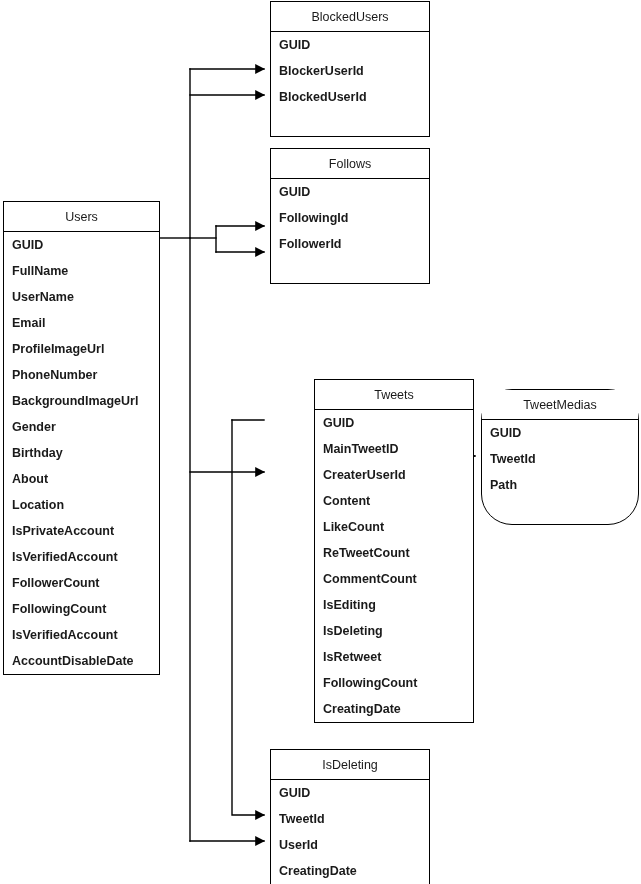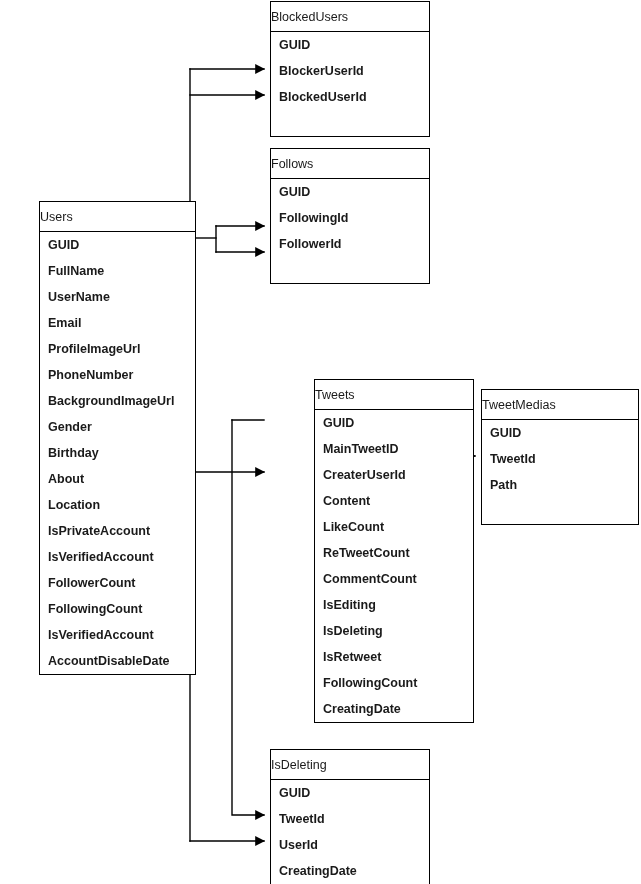--- a/index.html
+++ b/index.html
@@ -15,21 +15,21 @@
   .entity{
     position:absolute;
     background:#ffffff;
     border:1.4px solid #000000;
     box-sizing:border-box;
     z-index:2;
   }
   .entity-title{
     height:30px;
     line-height:30px;
-    text-align:left;
+    text-align:center;
     font-size:12.5px;
     color:#1a1a1a;
     border-bottom:1.4px solid #000000;
     box-sizing:border-box;
     background:#ffffff;
     white-space:nowrap;
     overflow:hidden;
   }
   .fields{
     padding:0;margin:0;list-style:none;font-weight:bold;
@@ -77,21 +77,21 @@
 
       <path d="M 190 841 L 264 841" marker-end="url(#arrow)"></path>
 
       <path d="M 430 420 L 455 420 L 455 456 L 475 456" marker-end="url(#arrow)"></path>
 
       <path d="M 232 420 L 232 815 L 264 815" marker-end="url(#arrow)"></path>
       <path d="M 232 420 L 264 420"></path>
     </g>
   </svg>
 
-  <div class="entity" style="left:3px;top:201px;width:157px;margin-left:36px;">
+  <div class="entity" style="left:3px;top:201px;width:157px;">
     <div class="entity-title">Users</div>
     <ul class="fields">
       <li class="field">GUID</li>
       <li class="field">FullName</li>
       <li class="field">UserName</li>
       <li class="field">Email</li>
       <li class="field">ProfileImageUrl</li>
       <li class="field">PhoneNumber</li>
       <li class="field">BackgroundImageUrl</li>
       <li class="field">Gender</li>
@@ -138,21 +138,21 @@
       <li class="field">ReTweetCount</li>
       <li class="field">CommentCount</li>
       <li class="field">IsEditing</li>
       <li class="field">IsDeleting</li>
       <li class="field">IsRetweet</li>
       <li class="field">FollowingCount</li>
       <li class="field">CreatingDate</li>
     </ul>
   </div>
 
-  <div class="entity" style="left:481px;top:389px;width:158px;">
+  <div class="entity" style="left:481px;top:389px;width:158px;border-radius:31px;">
     <div class="entity-title">TweetMedias</div>
     <ul class="fields">
       <li class="field">GUID</li>
       <li class="field">TweetId</li>
       <li class="field">Path</li>
       <li class="field blank"></li>
     </ul>
   </div>
 
   <div class="entity" style="left:270px;top:749px;width:160px;">

